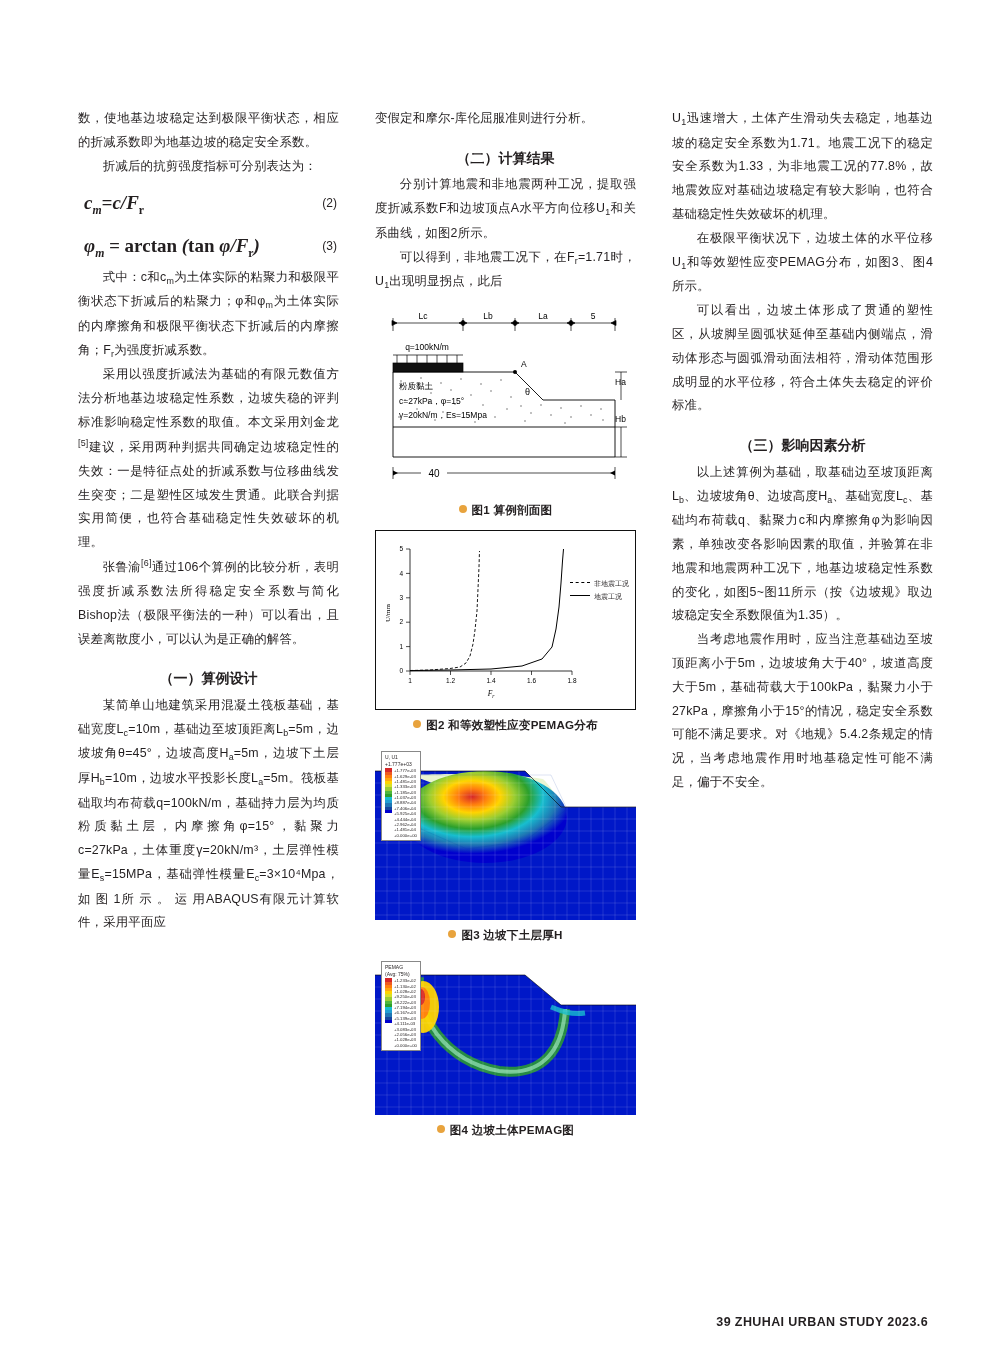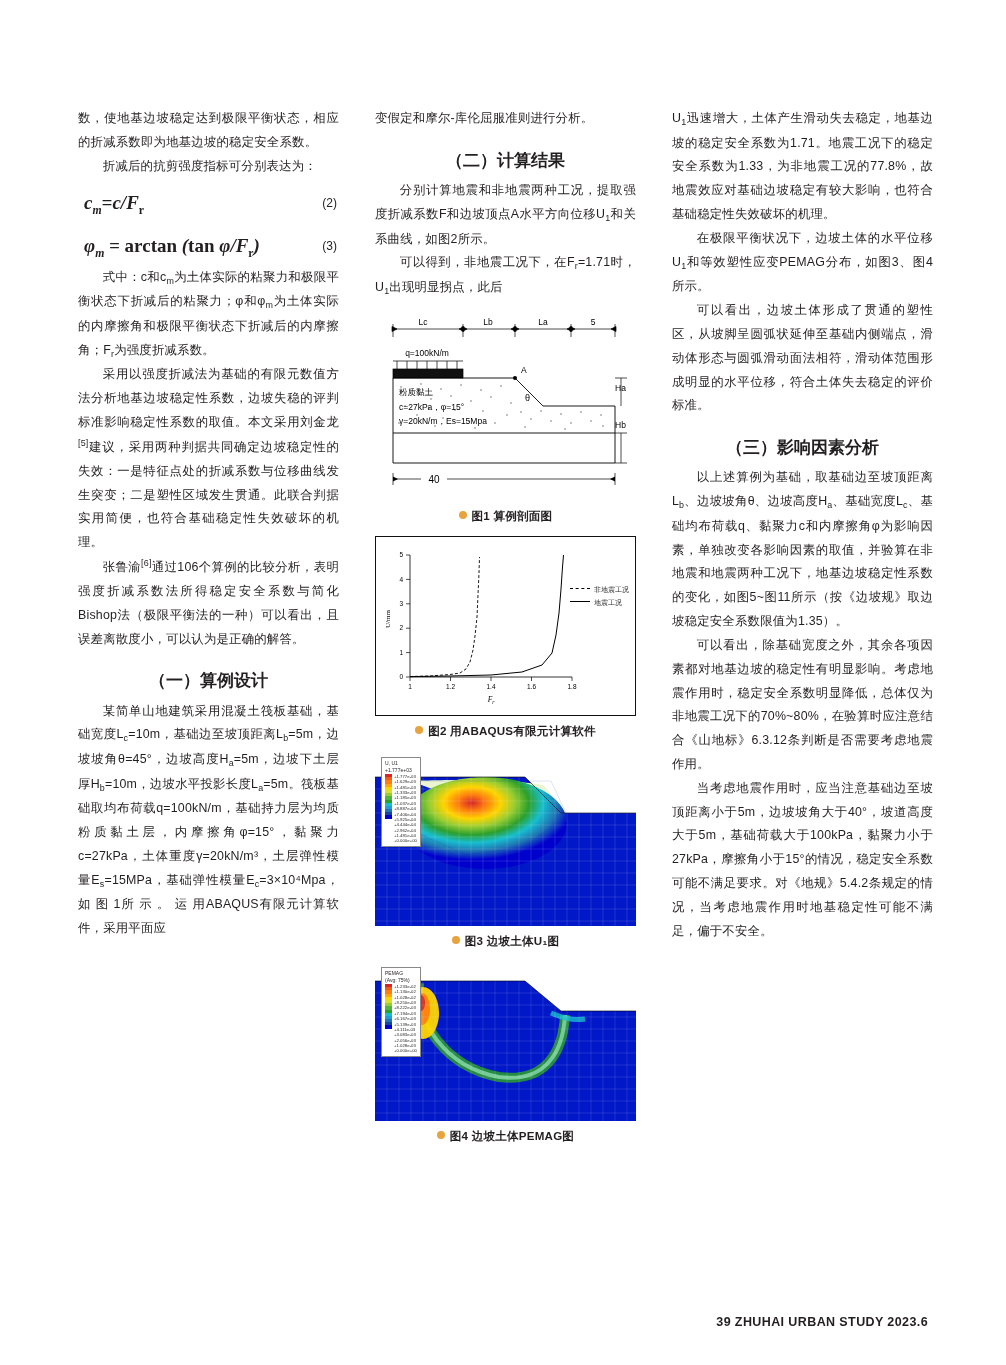--- a/index.html
+++ b/index.html
@@ -40,21 +40,21 @@
     margin: 0 0 0 0;
     font-size: 12.4px;
     line-height: 1.92;
     text-align: justify;
     text-justify: inter-ideograph;
     letter-spacing: 0.2px;
   }
   p.indent { text-indent: 2em; }
   .heading {
     margin: 14px 0 2px 0;
-    font-size: 17px;
+    font-size: 14px;
     font-weight: bold;
     text-align: center;
     line-height: 1.9;
   }
   .formula {
     position: relative;
     margin: 10px 0 2px 0;
     font-family: "Liberation Serif", serif;
     font-size: 19px;
     font-weight: bold;
@@ -373,21 +373,21 @@
 
           <path d="M34 139.5 L54 139 L74 137.5 L84 136 L90 132 L94 125 L97 113 L99 99 L101 80 L102 58 L103 36 L103.5 20" stroke="#000" stroke-width="0.9" fill="none" stroke-dasharray="3,2"></path>
 
           <path d="M34 139.6 L74 139 L115 138 L146 135 L166 128 L176 116 L180 98 L183 76 L185 52 L186.5 30 L187.5 18" stroke="#000" stroke-width="1" fill="none"></path>
         </svg>
         <div class="legend">
           <div class="row"><span class="swatch dashed"></span><span>非地震工况</span></div>
           <div class="row"><span class="swatch"></span><span>地震工况</span></div>
         </div>
       </div>
-      <div class="figcap"><span class="dot"></span><span>图2 用ABAQUS有限元计算软件</span></div>
+      <div class="figcap"><span class="dot"></span><span>图2 和等效塑性应变PEMAG分布</span></div>
 
       <div class="contour" style="height:175px;">
         <svg width="261" height="175" viewBox="0 0 261 175">
           <defs>
             <radialGradient id="g3" cx="0.42" cy="0.28" r="0.62">
               <stop offset="0%" stop-color="#d62728"></stop>
               <stop offset="14%" stop-color="#ff7f0e"></stop>
               <stop offset="28%" stop-color="#ffd400"></stop>
               <stop offset="42%" stop-color="#9acd32"></stop>
               <stop offset="56%" stop-color="#2ca02c"></stop>
@@ -479,21 +479,21 @@
                 <div>+7.406e-04</div>
                 <div>+5.925e-04</div>
               <div>+4.444e-04</div>
                 <div>+2.962e-04</div>
                 <div>+1.481e-04</div>
               <div>+0.000e+00</div>
             </div>
           </div>
         </div>
       </div>
-      <div class="figcap"><span class="dot"></span><span>图3 边坡土体U₁图</span></div>
+      <div class="figcap"><span class="dot"></span><span>图3 边坡下土层厚H</span></div>
 
       <div class="contour" style="height:160px;">
         <svg width="261" height="160" viewBox="0 0 261 160">
           <rect x="0" y="20" width="261" height="140" fill="#0018c8"></rect>
           <path d="M0 20 L150 20 L186 50 L261 50 L261 20 Z" fill="#ffffff"></path>
 
           <path d="M44 22 C 40 60, 70 106, 124 116 C 170 122, 188 92, 190 54" fill="none" stroke="#2ca02c" stroke-width="10" stroke-opacity="0.85"></path>
           <path d="M44 22 C 40 60, 70 106, 124 116 C 170 122, 188 92, 190 54" fill="none" stroke="#7fd0a0" stroke-width="4" stroke-opacity="0.9"></path>
 
           <ellipse cx="48" cy="52" rx="16" ry="26" fill="#ffd400" opacity="0.95"></ellipse>
@@ -589,21 +589,20 @@
       <p class="body"><span>U</span><sub>1</sub><span>迅速增大，土体产生滑动失去稳定，地基边坡的稳定安全系数为1.71。地震工况下的稳定安全系数为1.33，为非地震工况的77.8%，故地震效应对基础边坡稳定有较大影响，也符合基础稳定性失效破坏的机理。</span></p>
 
       <p class="body indent"><span>在极限平衡状况下，边坡土体的水平位移U</span><sub>1</sub><span>和等效塑性应变PEMAG分布，如图3、图4所示。</span></p>
 
       <p class="body indent">可以看出，边坡土体形成了贯通的塑性区，从坡脚呈圆弧状延伸至基础内侧端点，滑动体形态与圆弧滑动面法相符，滑动体范围形成明显的水平位移，符合土体失去稳定的评价标准。</p>
 
       <div class="heading">（三）影响因素分析</div>
 
       <p class="body indent"><span>以上述算例为基础，取基础边至坡顶距离L</span><sub>b</sub><span>、边坡坡角θ、边坡高度H</span><sub>a</sub><span>、基础宽度L</span><sub>c</sub><span>、基础均布荷载q、黏聚力c和内摩擦角φ为影响因素，单独改变各影响因素的取值，并验算在非地震和地震两种工况下，地基边坡稳定性系数的变化，如图5~图11所示（按《边坡规》取边坡稳定安全系数限值为1.35）。</span></p>
 
-      <p class="body indent">可以看出，除基础宽度之外，其余各项因素都对地基边坡的稳定性有明显影响。考虑地震作用时，稳定安全系数明显降低，总体仅为非地震工况下的70%~80%，在验算时应注意结合《山地标》6.3.12条判断是否需要考虑地震作用。</p>
 
       <p class="body indent">当考虑地震作用时，应当注意基础边至坡顶距离小于5m，边坡坡角大于40°，坡道高度大于5m，基础荷载大于100kPa，黏聚力小于27kPa，摩擦角小于15°的情况，稳定安全系数可能不满足要求。对《地规》5.4.2条规定的情况，当考虑地震作用时地基稳定性可能不满足，偏于不安全。</p>
 
     </div>
 
   </div>
 
   <div class="footer">39  ZHUHAI URBAN STUDY  2023.6</div>
 
 </div>

